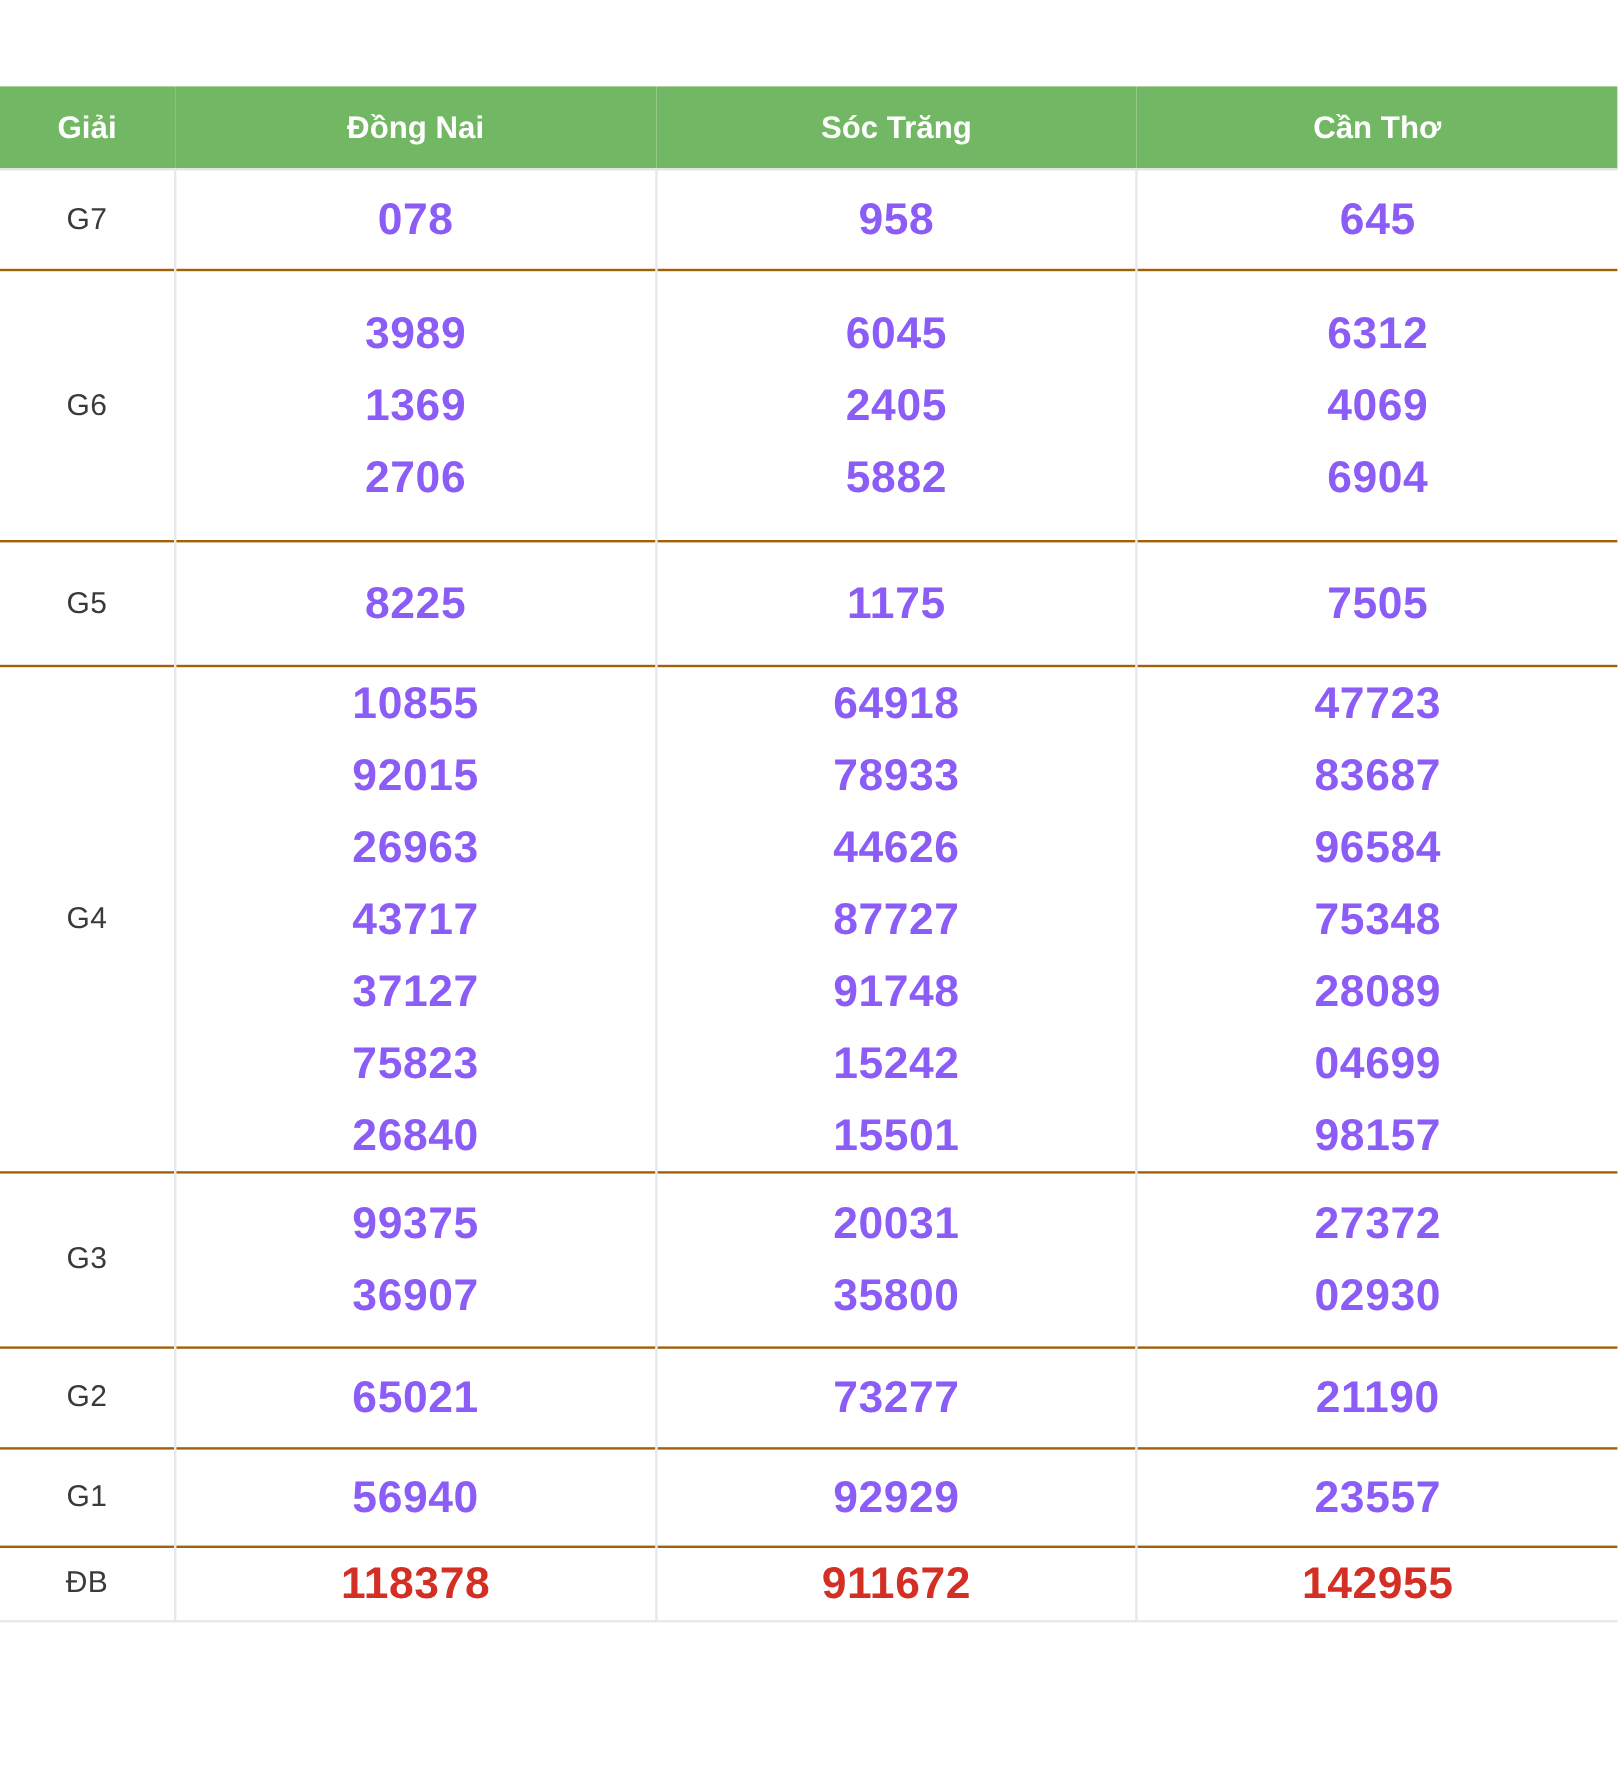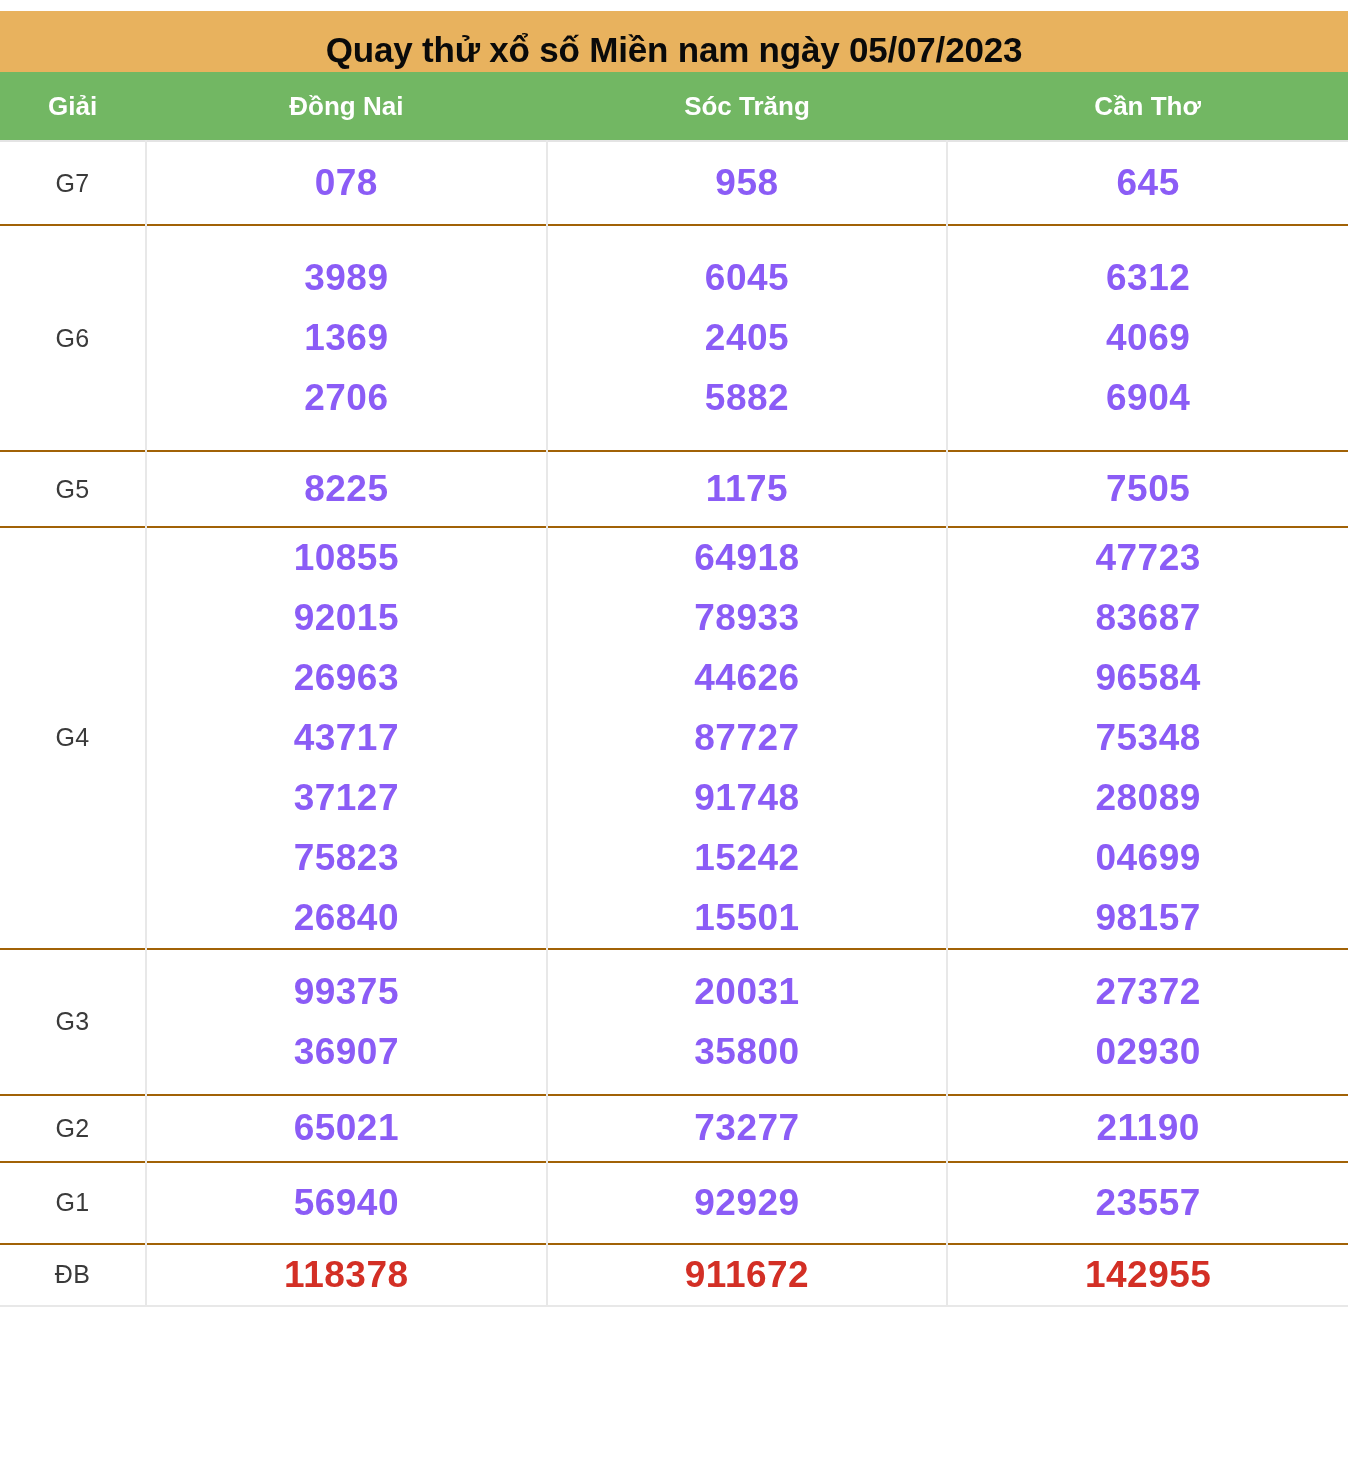--- a/index.html
+++ b/index.html
@@ -104,34 +104,31 @@
   .num-cell .num { display: block; }
 
   
   .num-cell.red { color: #d32f25; }
   .row-g8 .num-cell { font-size: 41px; }
 
   
   .row-g8 td { height: 96px; }
   .row-g7 td { height: 84px; }
   .row-g6 td { height: 226px; }
-  .row-g5 td { height: 76px; }
+  .row-g5 td { height: 104px; }
   .row-g4 td { height: 366px; }
   .row-g3 td { height: 146px; }
-  .row-g2 td { height: 67px; margin-top: 35px; }
+  .row-g2 td { height: 84px; margin-top: 35px; }
   .row-g1 td { height: 82px; }
 </style>
 </head>
 <body>
 
 <div id="page">
 
-  <div class="title-bar">
-    <div class="title-text">Quay thử xổ số Miền nam ngày 05/07/2023</div>
-  </div>
 
   <table class="results-table">
     <colgroup>
       <col class="c-prize">
       <col class="c-prov">
       <col class="c-prov">
       <col class="c-prov">
     </colgroup>
     <thead>
       <tr>

